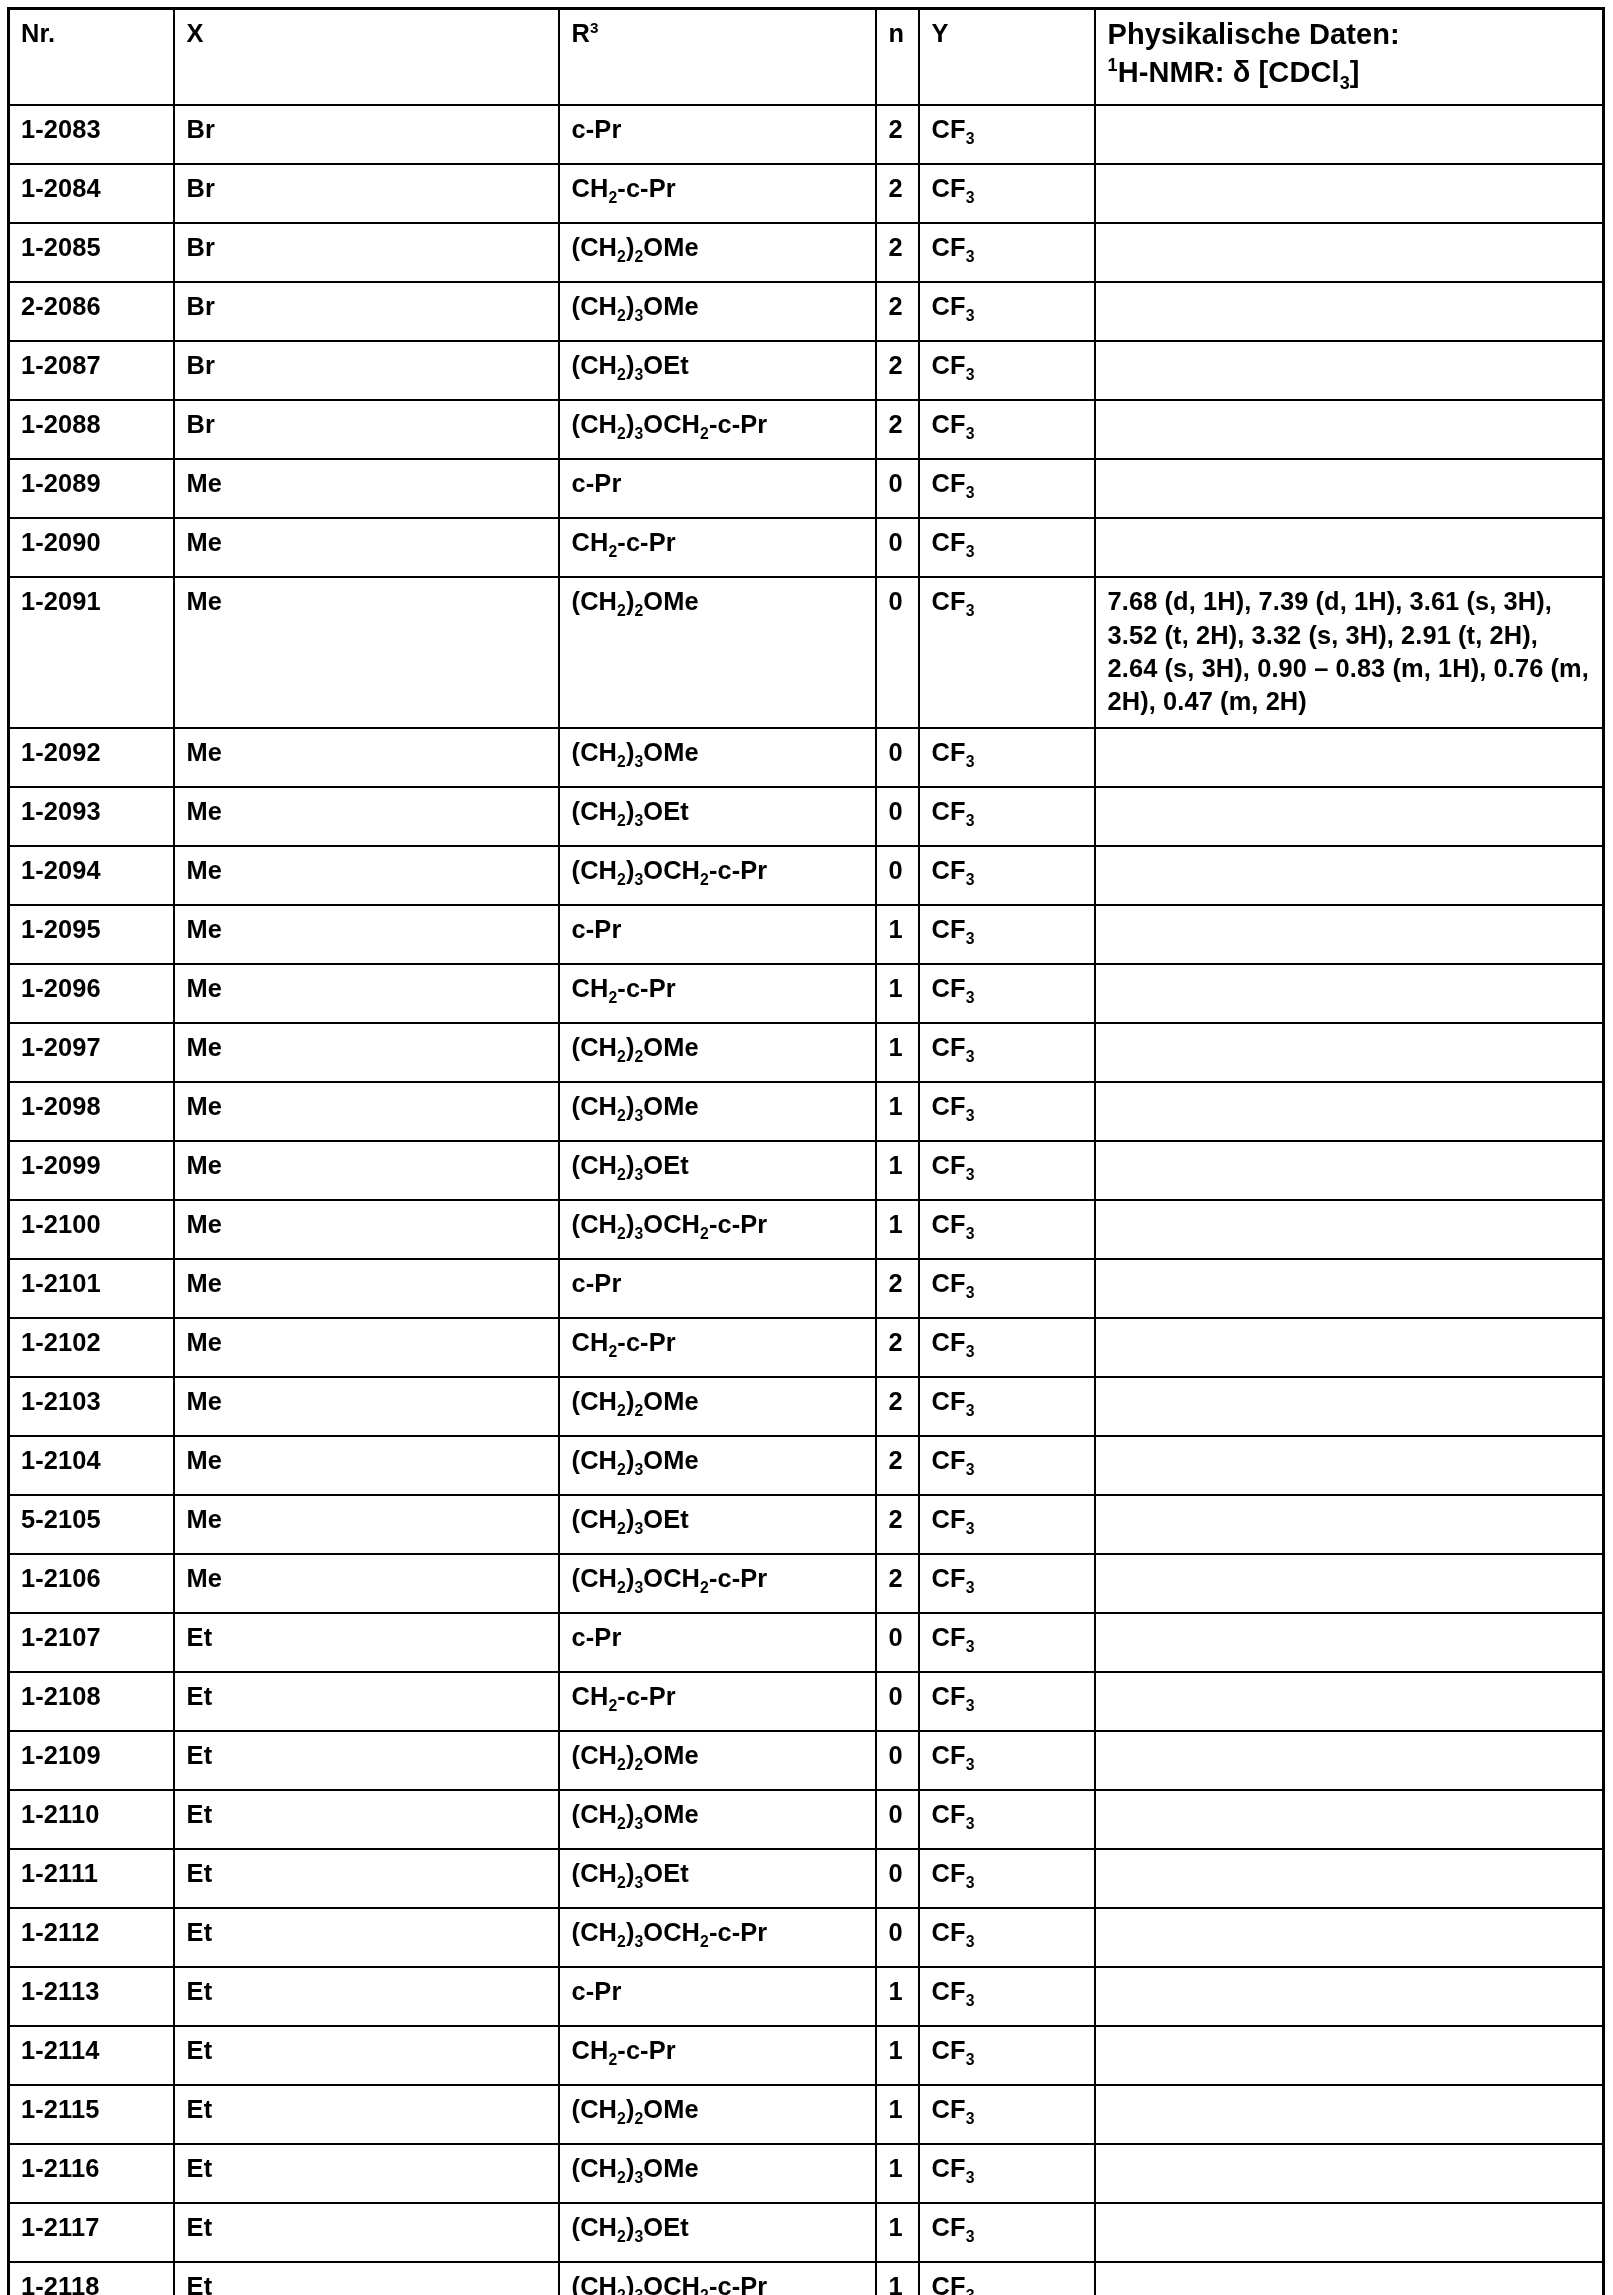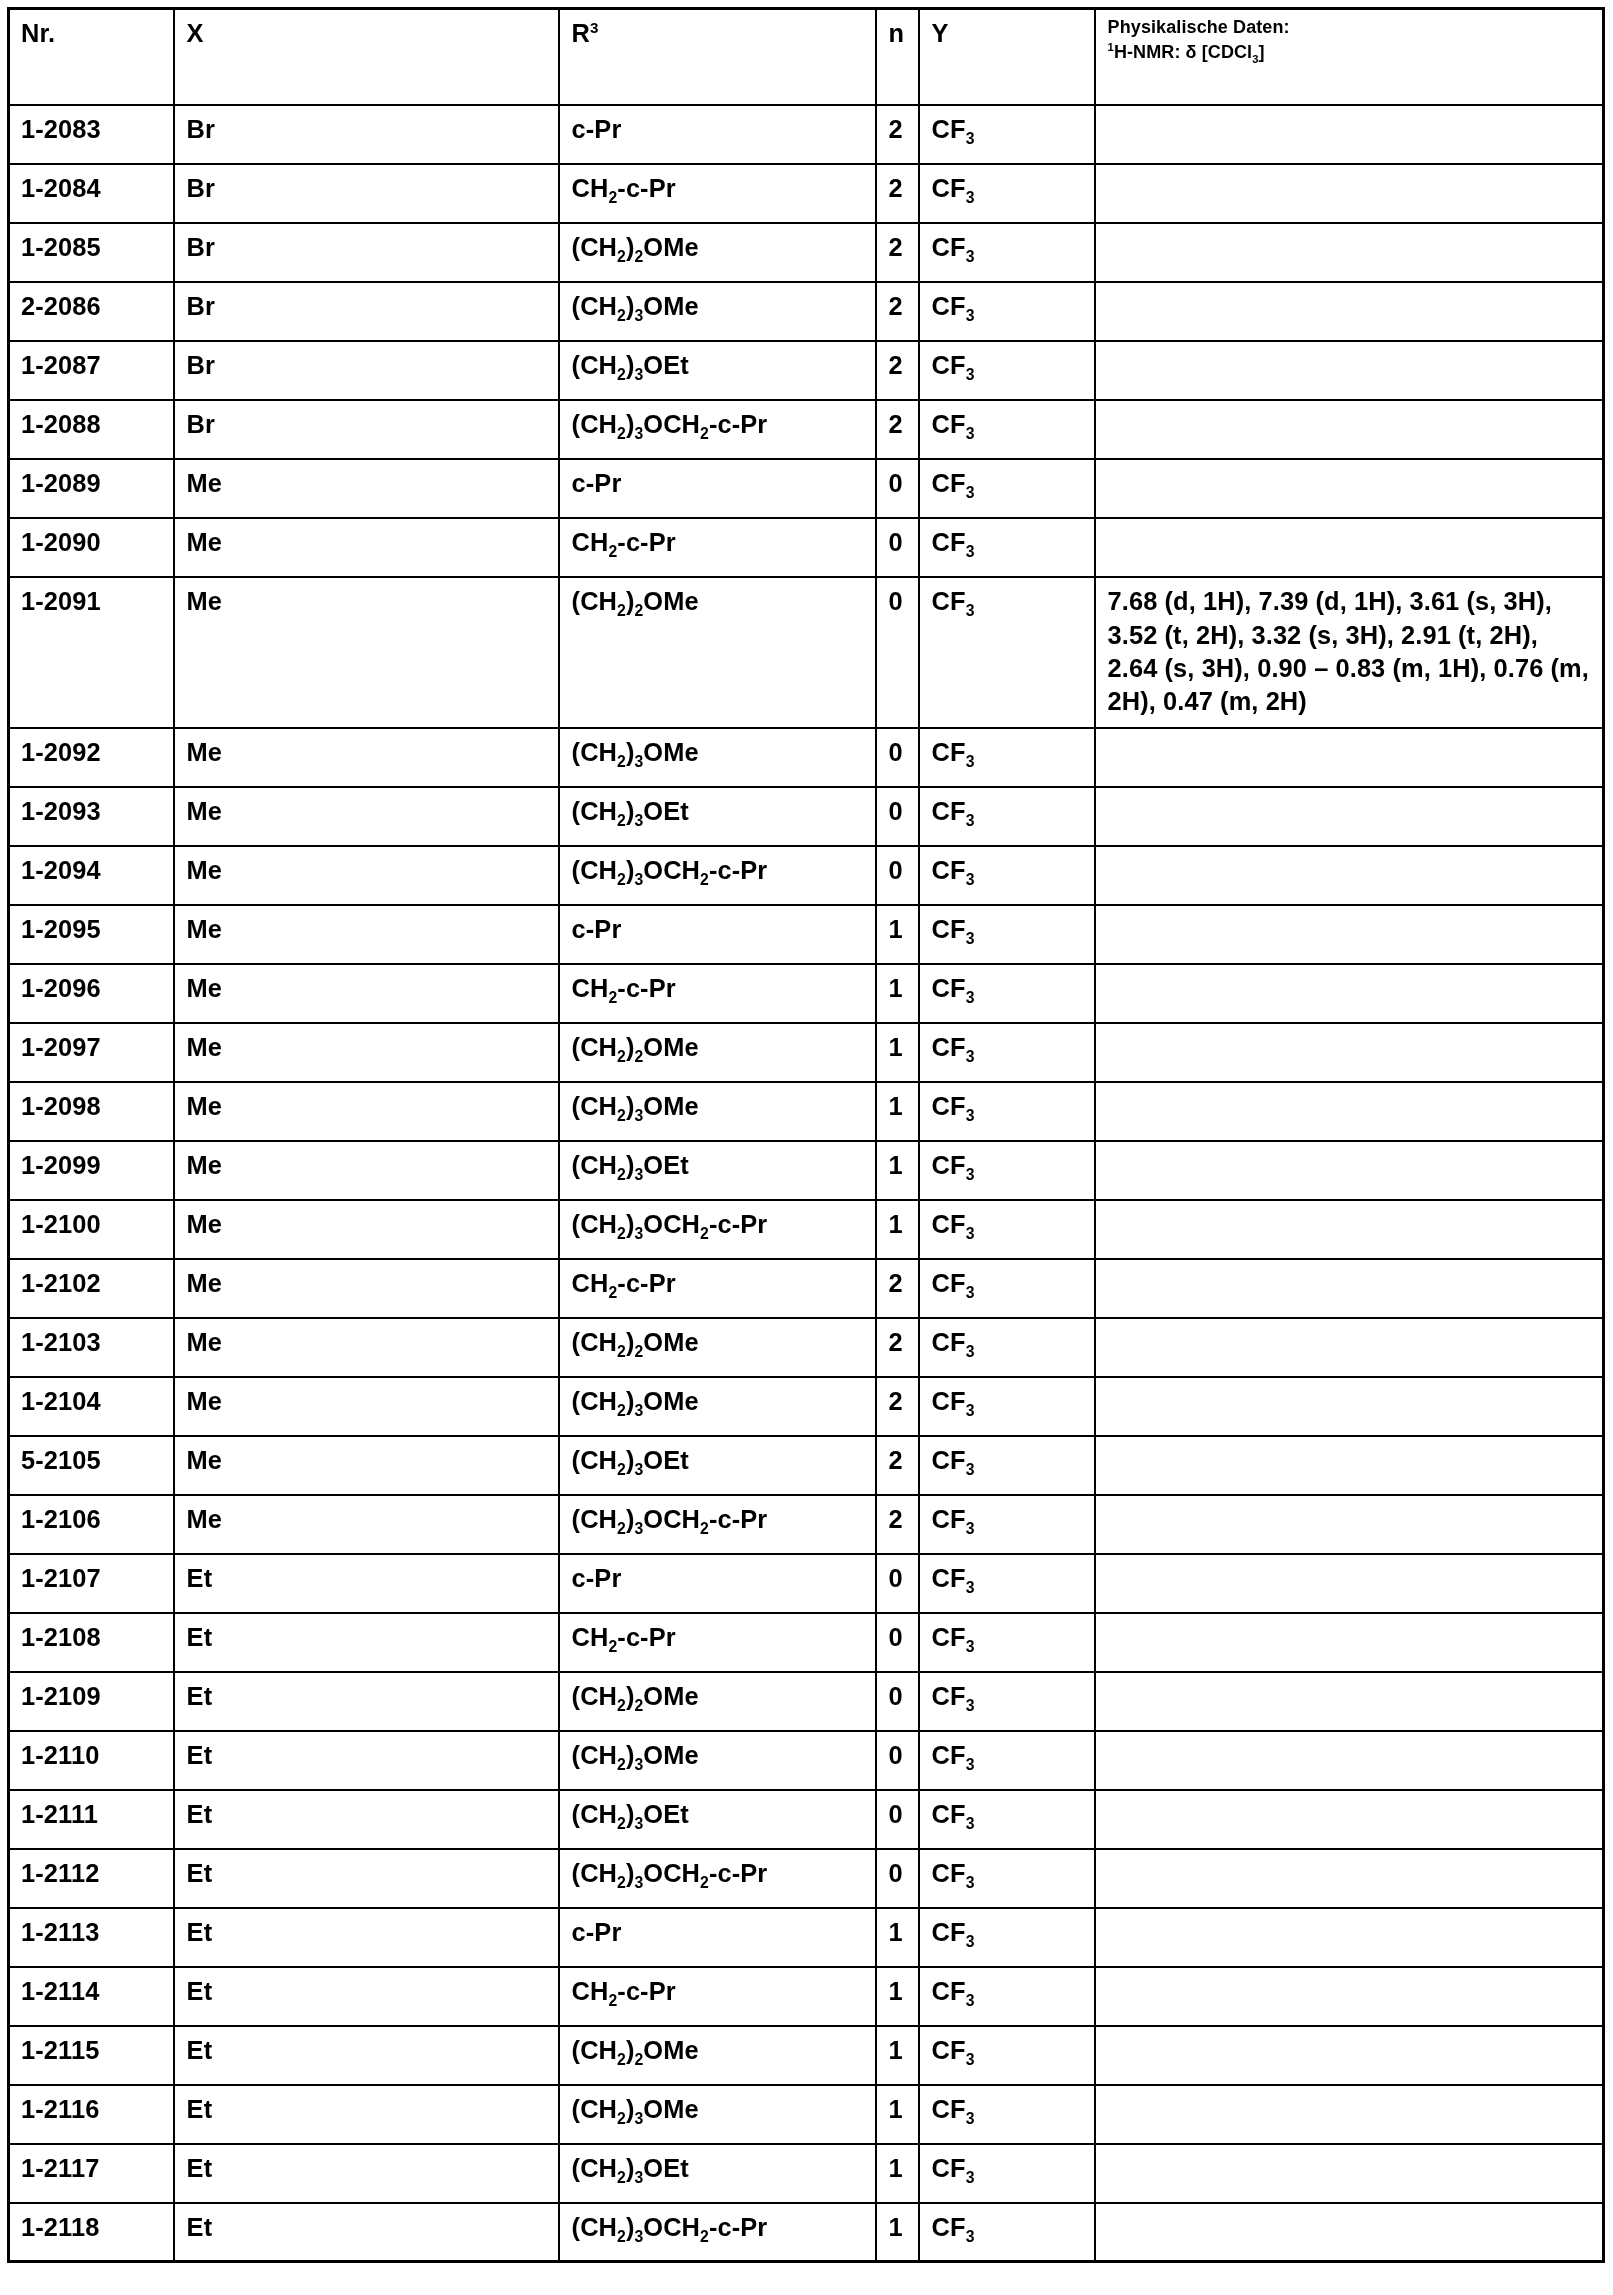--- a/index.html
+++ b/index.html
@@ -49,21 +49,21 @@
 
   thead th {
     font-weight: 700;
     font-size: 27px;
     padding-top: 9.8px;
     padding-bottom: 11.5px;
     height: 97px;
     vertical-align: top;
   }
   thead th.hdr-phys {
-    font-size: 18px;
+    font-size: 29px;
     line-height: 1.22;
   }
   thead th.hdr-phys .line2 {
     font-weight: 700;
     display: block;
     margin-top: 3px;
   }
   td.cell-nr  { font-weight: 700; white-space: nowrap; }
   td.cell-x   { font-weight: 700; }
   td.cell-r3  { font-weight: 700; white-space: nowrap; }
@@ -249,20 +249,28 @@
         </tr>
         <tr>
           <td class="cell-nr">1-2100</td>
           <td class="cell-x">Me</td>
           <td class="cell-r3">(CH<sub>2</sub>)<sub>3</sub>OCH<sub>2</sub>-c-Pr</td>
           <td class="cell-n">1</td>
           <td class="cell-y">CF<sub>3</sub></td>
           <td class="cell-phys">&nbsp;</td>
         </tr>
         <tr>
+          <td class="cell-nr">1-2101</td>
+          <td class="cell-x">Me</td>
+          <td class="cell-r3">c-Pr</td>
+          <td class="cell-n">2</td>
+          <td class="cell-y">CF<sub>3</sub></td>
+          <td class="cell-phys">&nbsp;</td>
+        </tr>
+        <tr>
           <td class="cell-nr">1-2102</td>
           <td class="cell-x">Me</td>
           <td class="cell-r3">CH<sub>2</sub>-c-Pr</td>
           <td class="cell-n">2</td>
           <td class="cell-y">CF<sub>3</sub></td>
           <td class="cell-phys">&nbsp;</td>
         </tr>
         <tr>
           <td class="cell-nr">1-2103</td>
           <td class="cell-x">Me</td>

